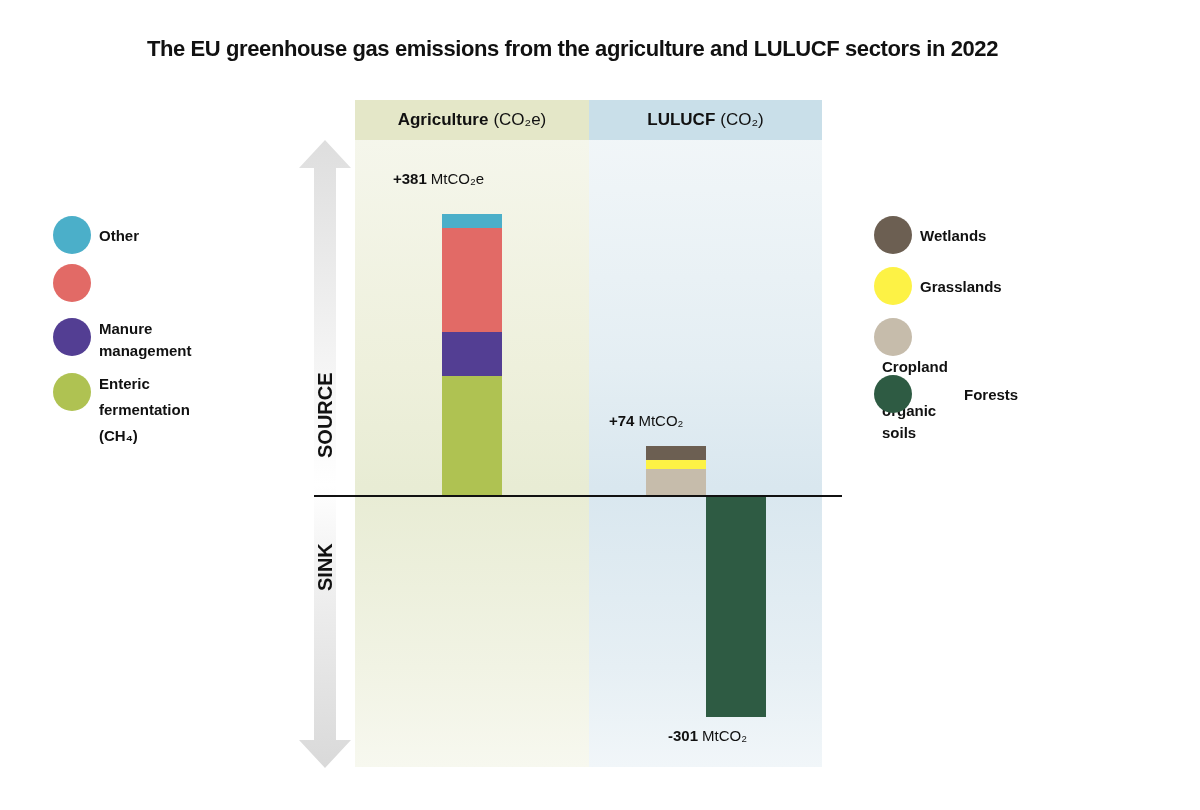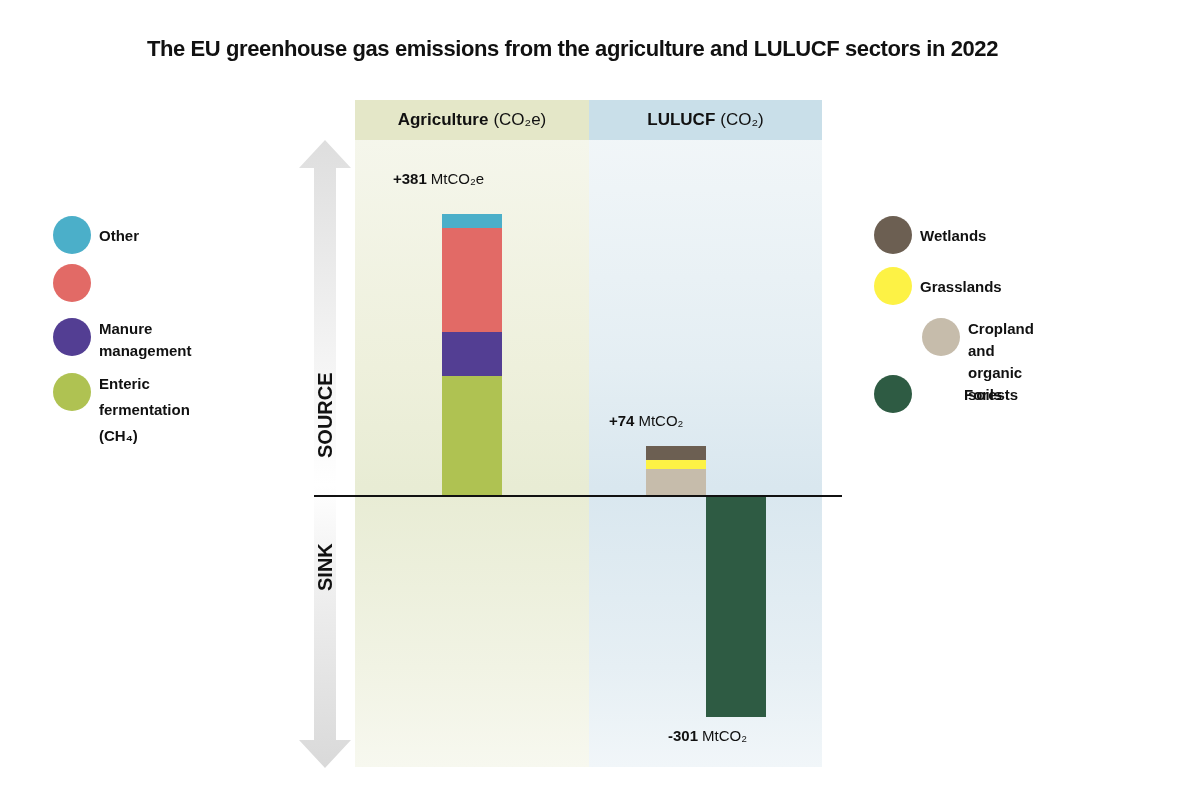--- a/index.html
+++ b/index.html
@@ -113,21 +113,21 @@
 
 <div class="legend">
   <div class="leg-item" style="left:874px; top:216px;">
     <div class="dot" style="background:#6c5f52;"></div>
     <div class="leg-text" style="margin-top:9px;">Wetlands</div>
   </div>
   <div class="leg-item" style="left:874px; top:267px;">
     <div class="dot" style="background:#fdf245;"></div>
     <div class="leg-text" style="margin-top:9px;">Grasslands</div>
   </div>
-  <div class="leg-item" style="left:922px; top:318px;">
+  <div class="leg-item" style="left:874px; top:318px;flex-direction:column;">
     <div class="dot" style="background:#c6bcab;"></div>
     <div class="leg-text">
       <div>Cropland</div>
       <div>and organic soils</div>
     </div>
   </div>
   <div class="leg-item" style="left:874px; top:375px;gap:44px;">
     <div class="dot" style="background:#2e5b43;"></div>
     <div class="leg-text" style="margin-top:9px;">Forests</div>
   </div>

